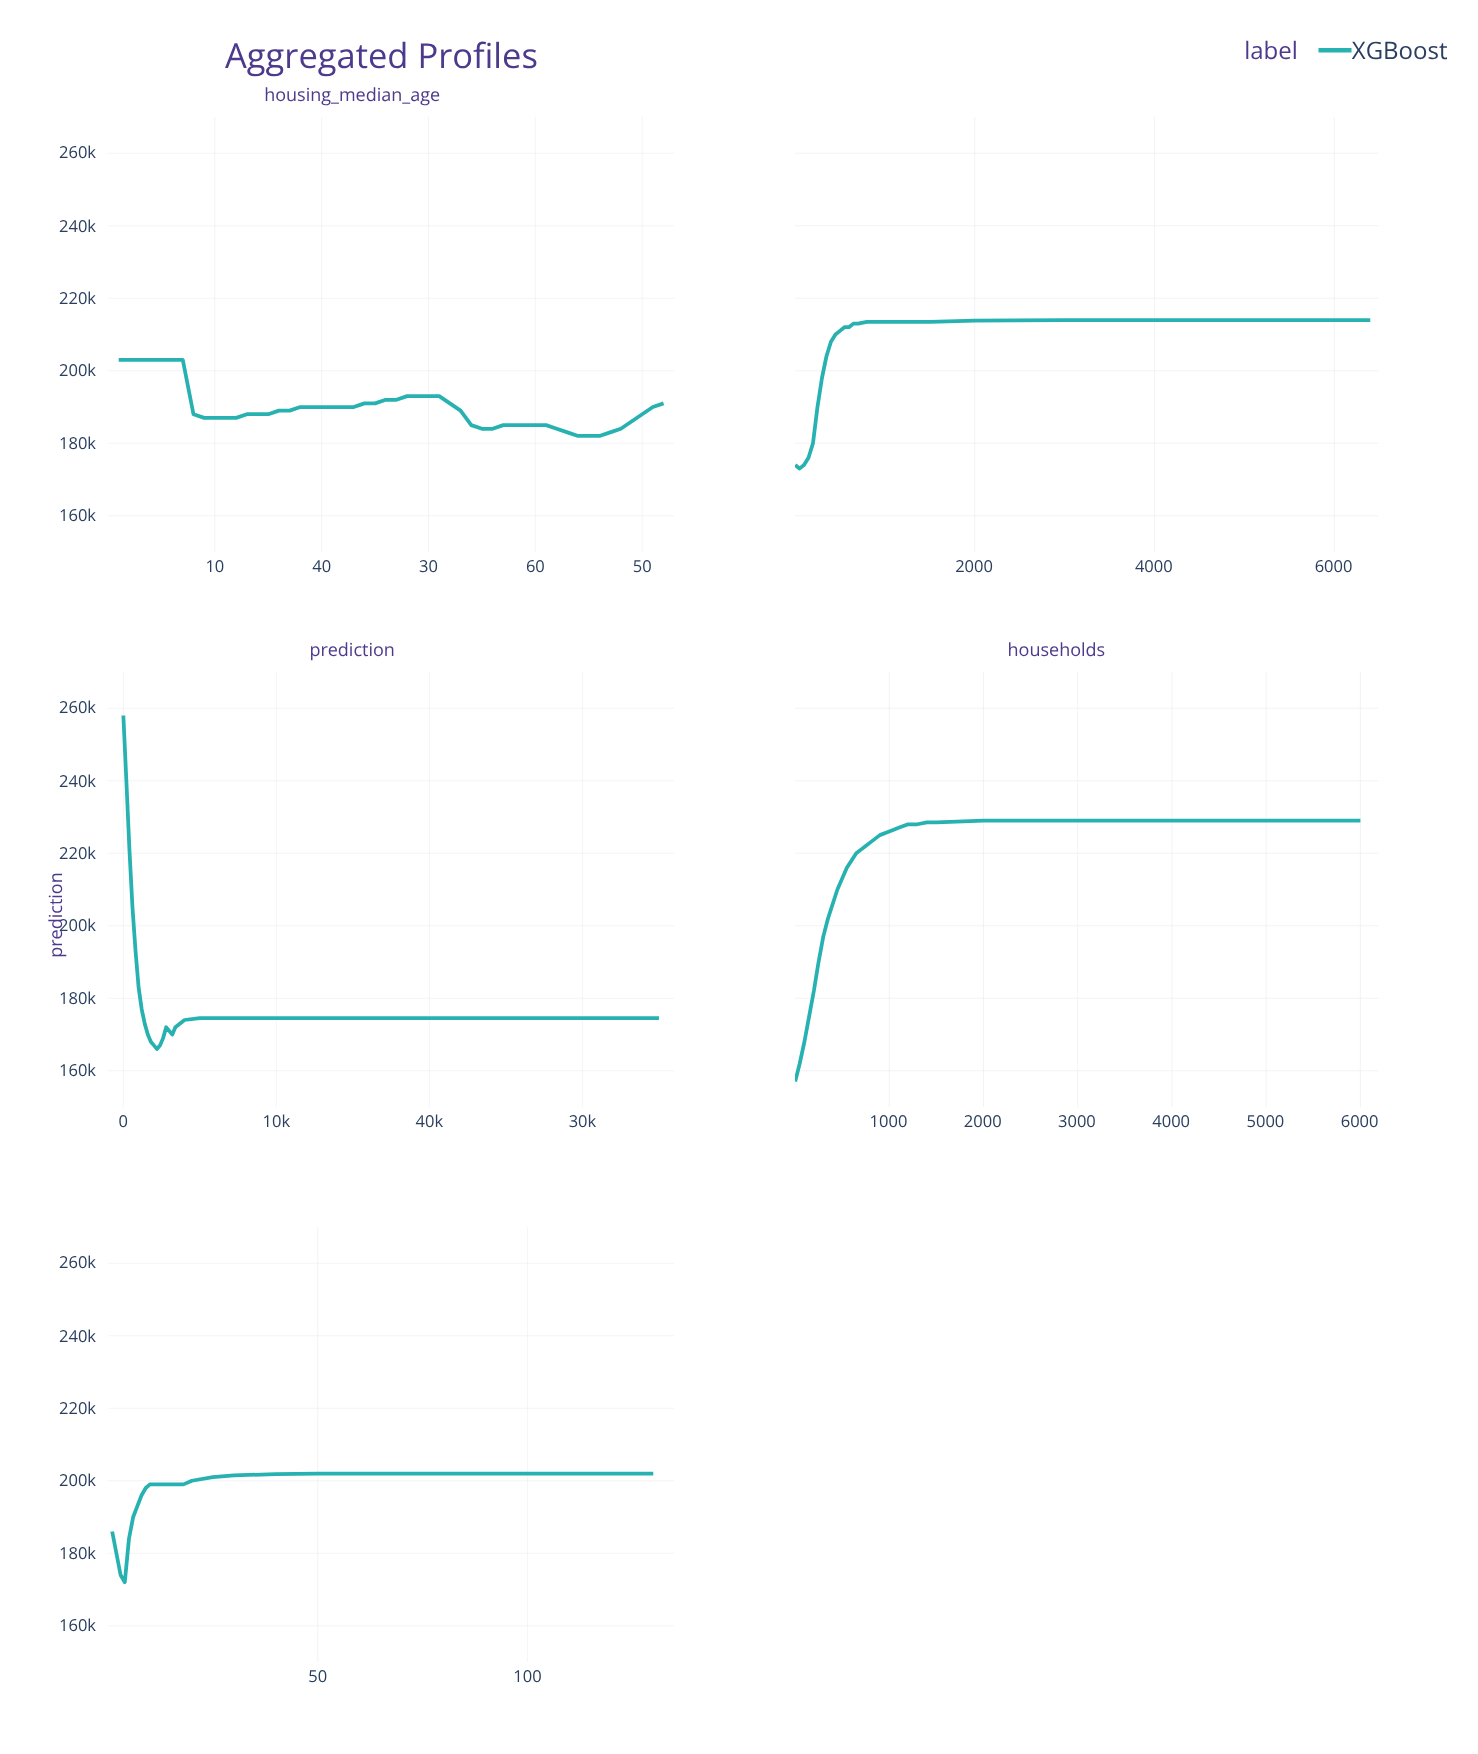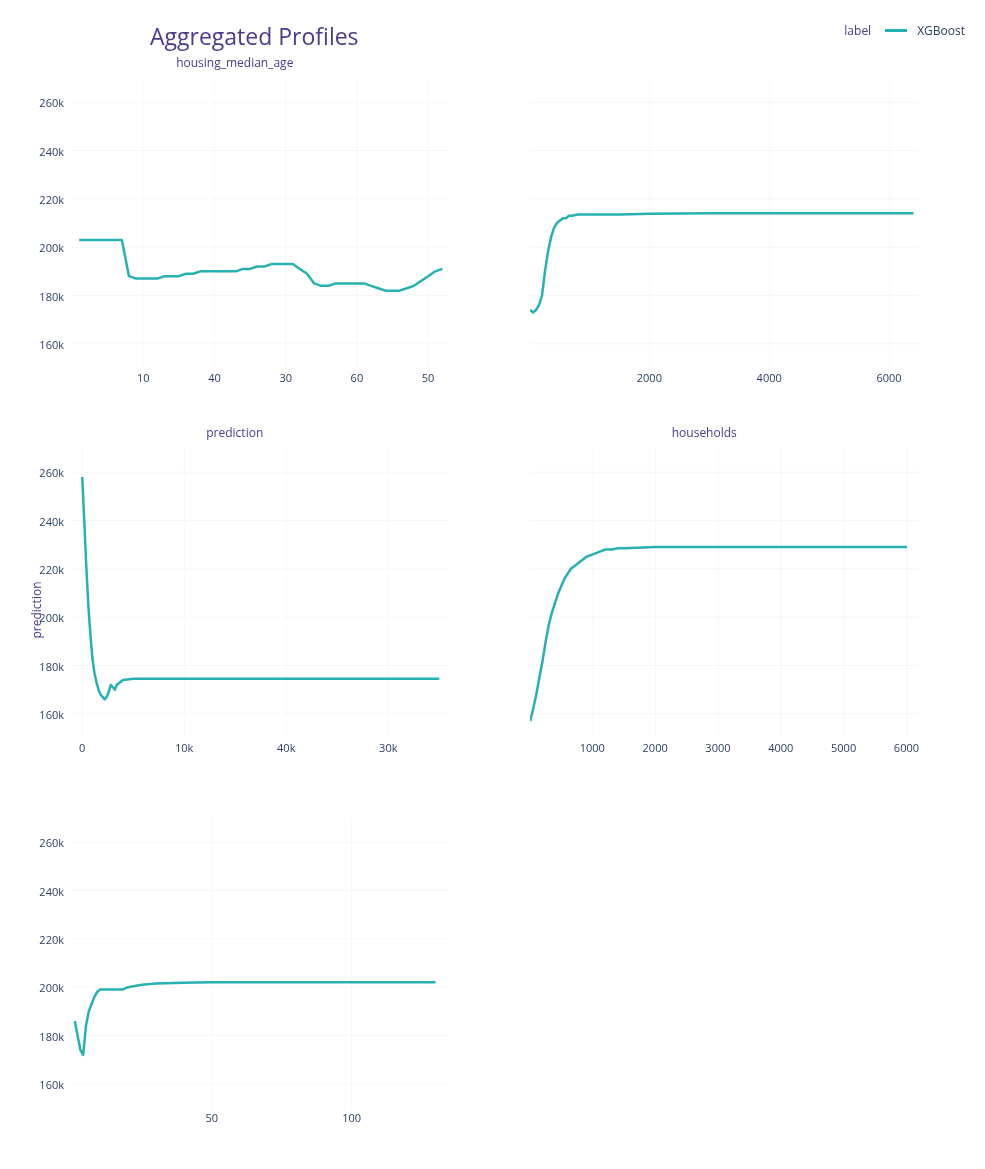--- a/index.html
+++ b/index.html
@@ -22,25 +22,25 @@
     top: 20px;
     font-weight: 500;
   }
   .legend {
     position: absolute;
     right: 20px;
     top: 22px;
     display: flex;
     align-items: center;
     gap: 14px;
-    font-size: 12px;
+    font-size: 16px;
     color: #4d3a8c;
   }
   .legend-title { font-weight: 500; }
-  .legend-item { display: flex; align-items: center; gap: 10px; color: #2a3f5f;}
+  .legend-item { display: flex; align-items: center; gap: 0; color: #2a3f5f;}
   .legend-swatch {
     width: 22px; height: 3px; background: #27b1b0; display: inline-block;
   }
   .grid {
     position: absolute;
     left: 0; top: 50px;
     width: 939px;
     display: grid;
     grid-template-columns: 1fr 1fr;
     grid-template-rows: repeat(3, 370px);

